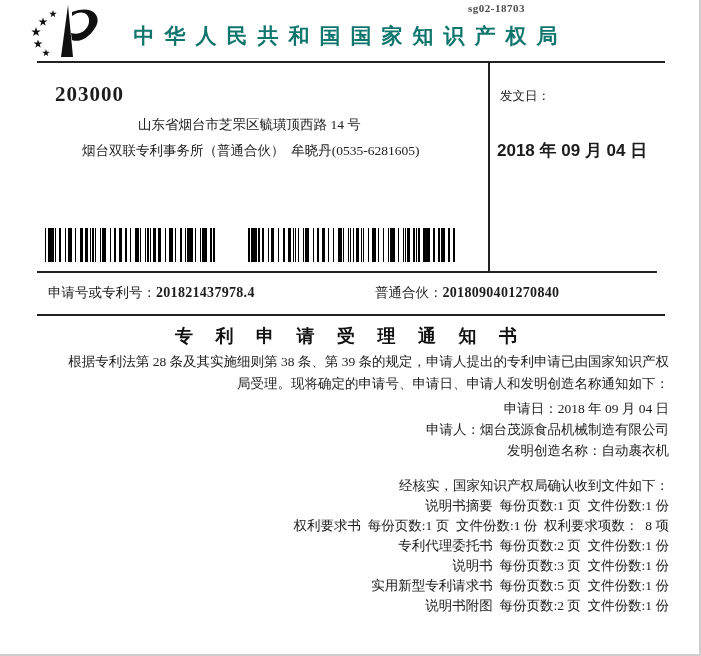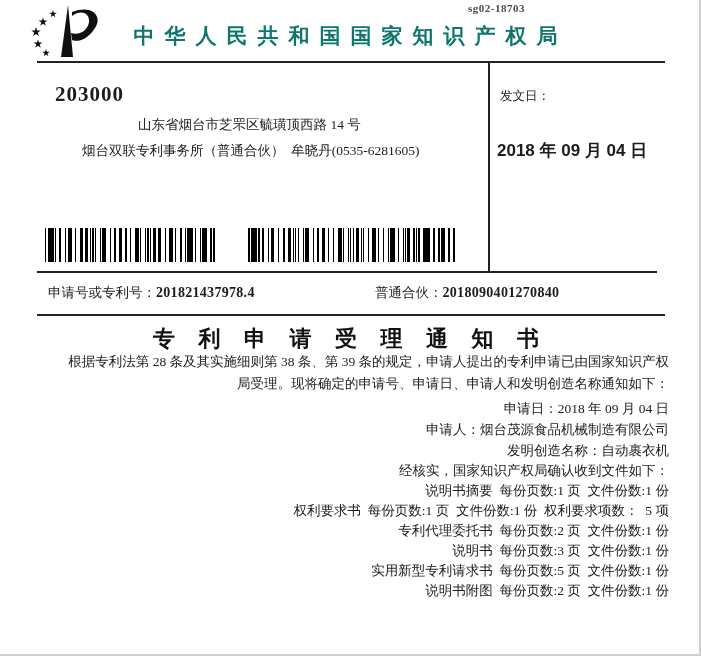--- a/index.html
+++ b/index.html
@@ -64,28 +64,28 @@
   
   .rule-mid1 { position: absolute; left: 37px; top: 271px; width: 620px; height: 1.5px; background: #222; }
   .rule-mid2 { position: absolute; left: 37px; top: 314px; width: 628px; height: 1.5px; background: #222; }
   .ref-app    { position: absolute; left: 48px;  top: 284px; font-size: 13.5px; }
   .ref-serial { position: absolute; left: 375px; top: 284px; font-size: 13.5px; }
   .ref-val { font-weight: bold; font-size: 14px; letter-spacing: 0.3px; }
 
   
   .notice-title {
     position: absolute; left: 37px; right: 37px; top: 324px;
-    text-align: center; font-weight: bold; font-size: 22px;
+    text-align: center; font-weight: bold; font-size: 18px;
     letter-spacing: 9px; white-space: nowrap; color: #111;
   }
   .body { position: absolute; left: 37px; top: 351px; width: 632px; font-size: 13.5px; text-align: right; }
   .body .para { text-indent: 2em; line-height: 22px; }
   .fields { margin-top: 3px; }
   .fields .fline { margin-left: 2em; line-height: 21px; white-space: pre-wrap; }
-  .confirm { margin-left: 2em; line-height: 20px; white-space: pre-wrap; }
+  .confirm { margin-left: 2em; margin-top: 15px; line-height: 20px; white-space: pre-wrap; }
   .doclist .dline { margin-left: 2em; line-height: 20px; white-space: pre-wrap; }
 </style>
 </head>
 <body>
 
 <div class="page">
 
   <div class="doc-code">sg02-18703</div>
 
   <div class="logo">
@@ -134,21 +134,21 @@
   <div class="body">
     <div class="para">根据专利法第 28 条及其实施细则第 38 条、第 39 条的规定，申请人提出的专利申请已由国家知识产权局受理。现将确定的申请号、申请日、申请人和发明创造名称通知如下：</div>
     <div class="fields">
       <div class="fline">申请日：2018 年 09 月 04 日</div>
       <div class="fline">申请人：烟台茂源食品机械制造有限公司</div>
       <div class="fline">发明创造名称：自动裹衣机</div>
     </div>
     <div class="confirm">经核实，国家知识产权局确认收到文件如下：</div>
     <div class="doclist">
       <div class="dline">说明书摘要  每份页数:1 页  文件份数:1 份</div>
-      <div class="dline">权利要求书  每份页数:1 页  文件份数:1 份  权利要求项数：  5 项</div>
+      <div class="dline">权利要求书  每份页数:1 页  文件份数:1 份  权利要求项数：  8 项</div>
       <div class="dline">专利代理委托书  每份页数:2 页  文件份数:1 份</div>
       <div class="dline">说明书  每份页数:3 页  文件份数:1 份</div>
       <div class="dline">实用新型专利请求书  每份页数:5 页  文件份数:1 份</div>
       <div class="dline">说明书附图  每份页数:2 页  文件份数:1 份</div>
     </div>
   </div>
 
 </div>
 
 </body></html>

